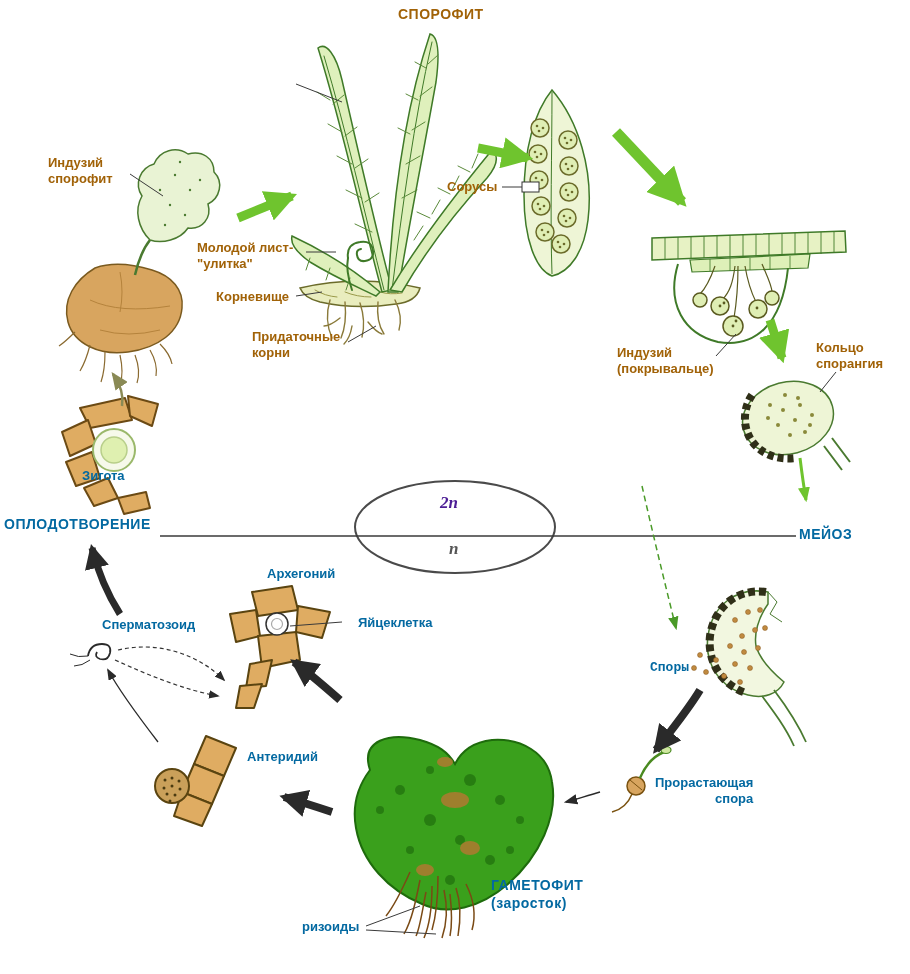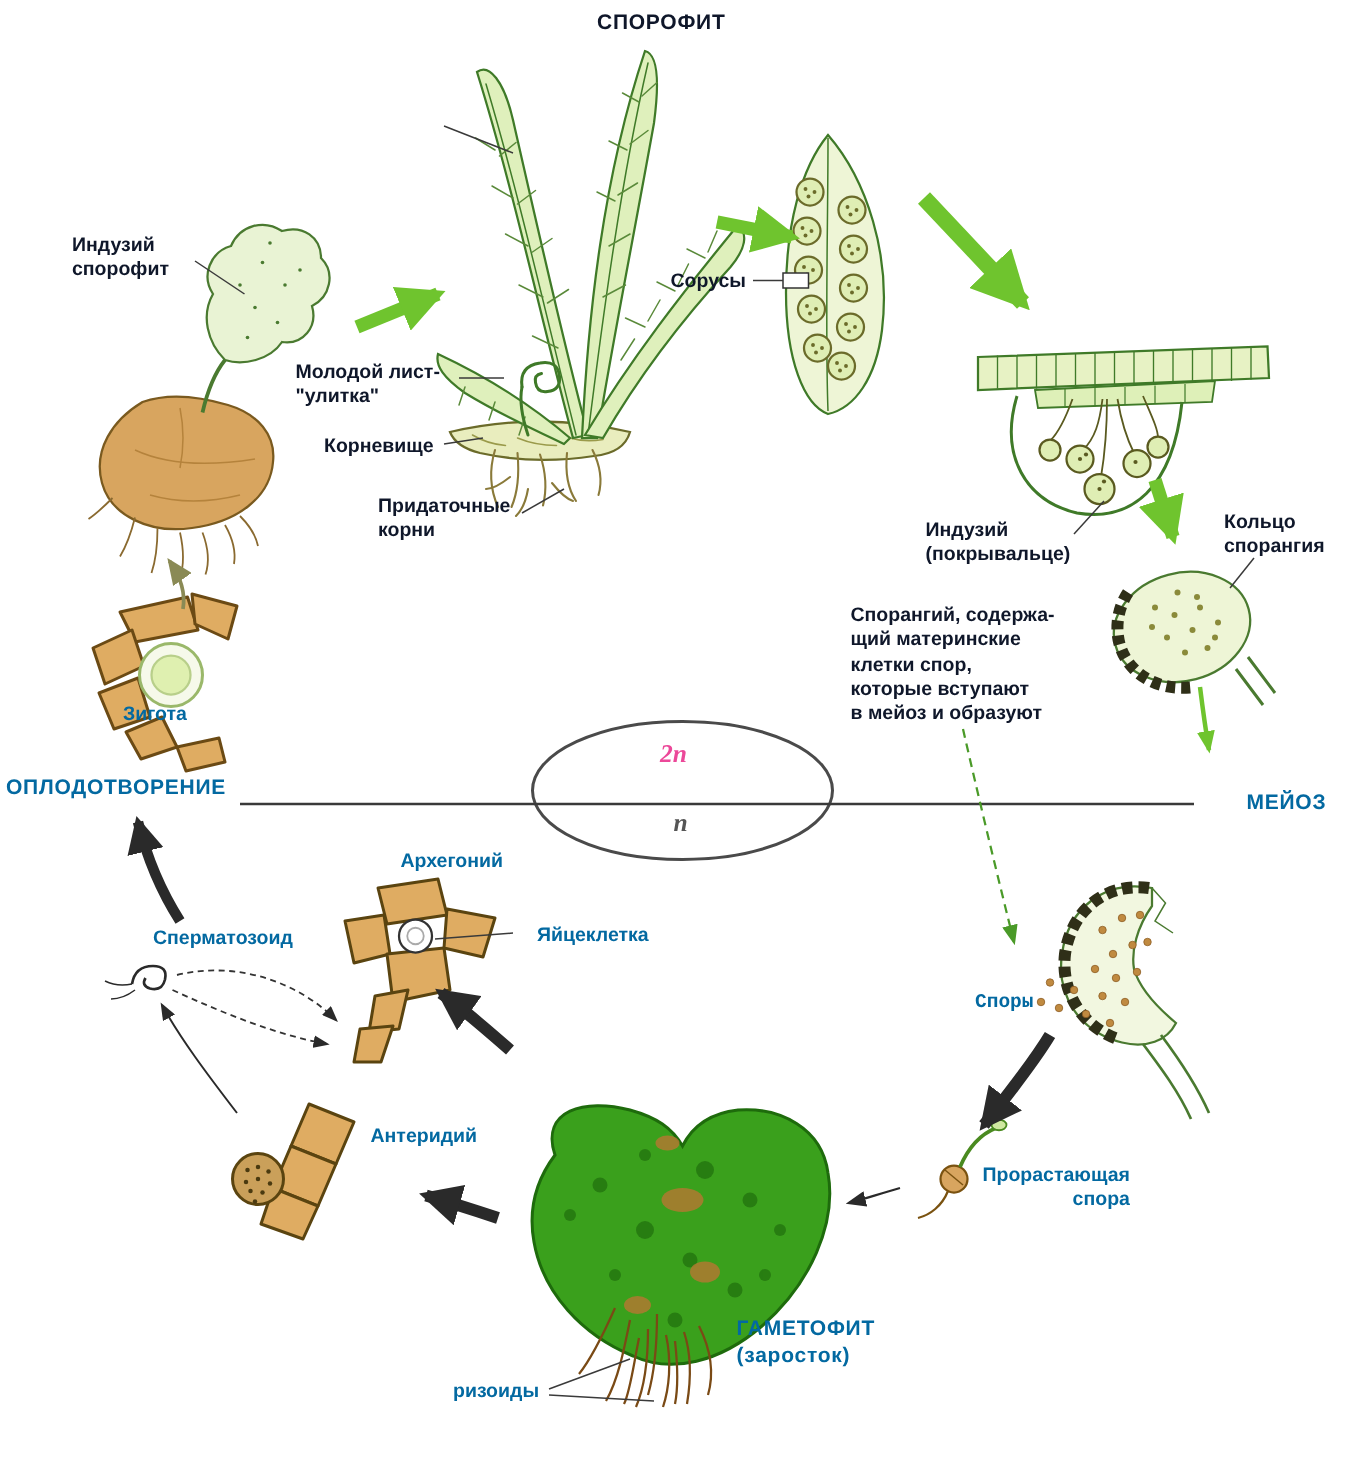--- a/index.html
+++ b/index.html
@@ -1,24 +1,24 @@
 <!DOCTYPE html>
 <html><head>
 <meta charset="utf-8">
 <style>
   html,body{margin:0;padding:0;background:#fff;}
   .stage{position:relative;width:910px;height:974px;background:#fff;overflow:hidden;
          font-family:"Liberation Sans",sans-serif;}
   .stage svg{position:absolute;left:0;top:0;}
   .lbl{position:absolute;font-weight:bold;font-size:13px;line-height:1.25;
        color:#0369a1;white-space:pre-line;z-index:2;}
-  .green{color:#0f172a;}
+  .green{color:#a16207;}
   .caps{font-size:14px;letter-spacing:.5px;}
   .ital{font-family:"Liberation Serif",serif;font-style:italic;font-weight:bold;font-size:17px;}
-  .dip{color:#ec4899;}
+  .dip{color:#4c1d95;}
   .hap{color:#555;}
 </style>
 </head>
 <body>
 
 <div class="stage">
 
 <svg width="910" height="974" viewBox="0 0 910 974">
   <defs>
     <marker id="mg" viewBox="0 0 3.5 3.5" markerWidth="3.5" markerHeight="3.5" refX="2.9" refY="1.75" orient="auto">
@@ -439,30 +439,25 @@
 <div class="lbl green" style="left:447px;top:179px;text-align:right;">Сорусы</div>
 <div class="lbl green" style="left:197px;top:240px;">Молодой лист-
 "улитка"</div>
 <div class="lbl green" style="left:216px;top:289px;">Корневище</div>
 <div class="lbl green" style="left:252px;top:329px;">Придаточные
 корни</div>
 <div class="lbl green" style="left:617px;top:345px;">Индузий
 (покрывальце)</div>
 <div class="lbl green" style="left:816px;top:340px;">Кольцо
 спорангия</div>
-<div class="lbl green" style="left:567px;top:402px;">Спорангий, содержа-
-щий материнские
-клетки спор,
-которые вступают
-в мейоз и образуют</div>
 <div class="lbl" style="left:82px;top:468px;">Зигота</div>
 <div class="lbl caps" style="left:4px;top:516px;">ОПЛОДОТВОРЕНИЕ</div>
 <div class="lbl ital dip" style="left:440px;top:492px;">2n</div>
 <div class="lbl ital hap" style="left:449px;top:538px;">n</div>
-<div class="lbl caps" style="left:799px;top:526px;margin-left:32px;">МЕЙОЗ</div>
+<div class="lbl caps" style="left:799px;top:526px;">МЕЙОЗ</div>
 <div class="lbl" style="left:267px;top:566px;">Архегоний</div>
 <div class="lbl" style="left:102px;top:617px;">Сперматозоид</div>
 <div class="lbl" style="left:358px;top:615px;">Яйцеклетка</div>
 <div class="lbl" style="left:650px;top:660px;font-family:Liberation Mono, monospace;">Споры</div>
 <div class="lbl" style="left:247px;top:749px;">Антеридий</div>
 <div class="lbl" style="left:655px;top:775px;text-align:right;">Прорастающая
 спора</div>
 <div class="lbl caps" style="left:491px;top:877px;">ГАМЕТОФИТ
 (заросток)</div>
 <div class="lbl" style="left:302px;top:919px;">ризоиды</div>

